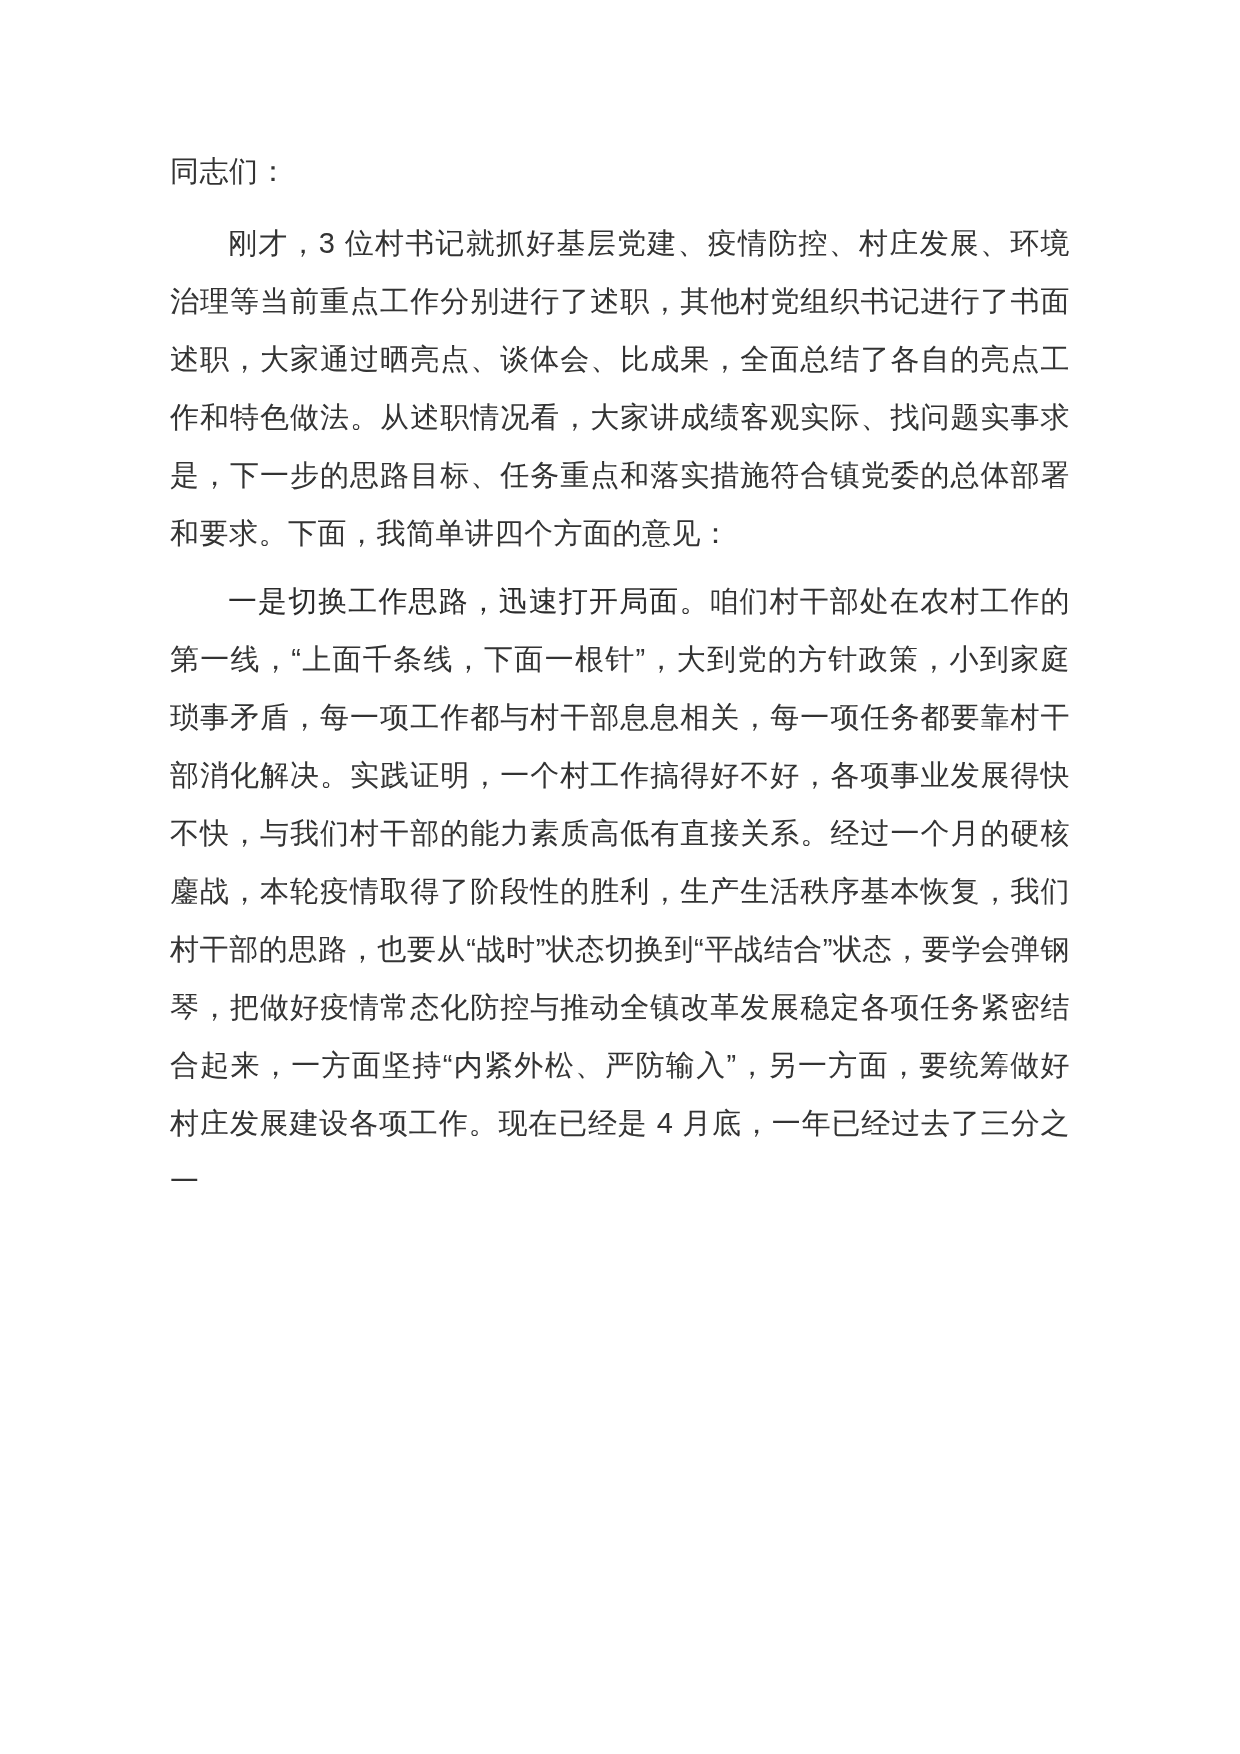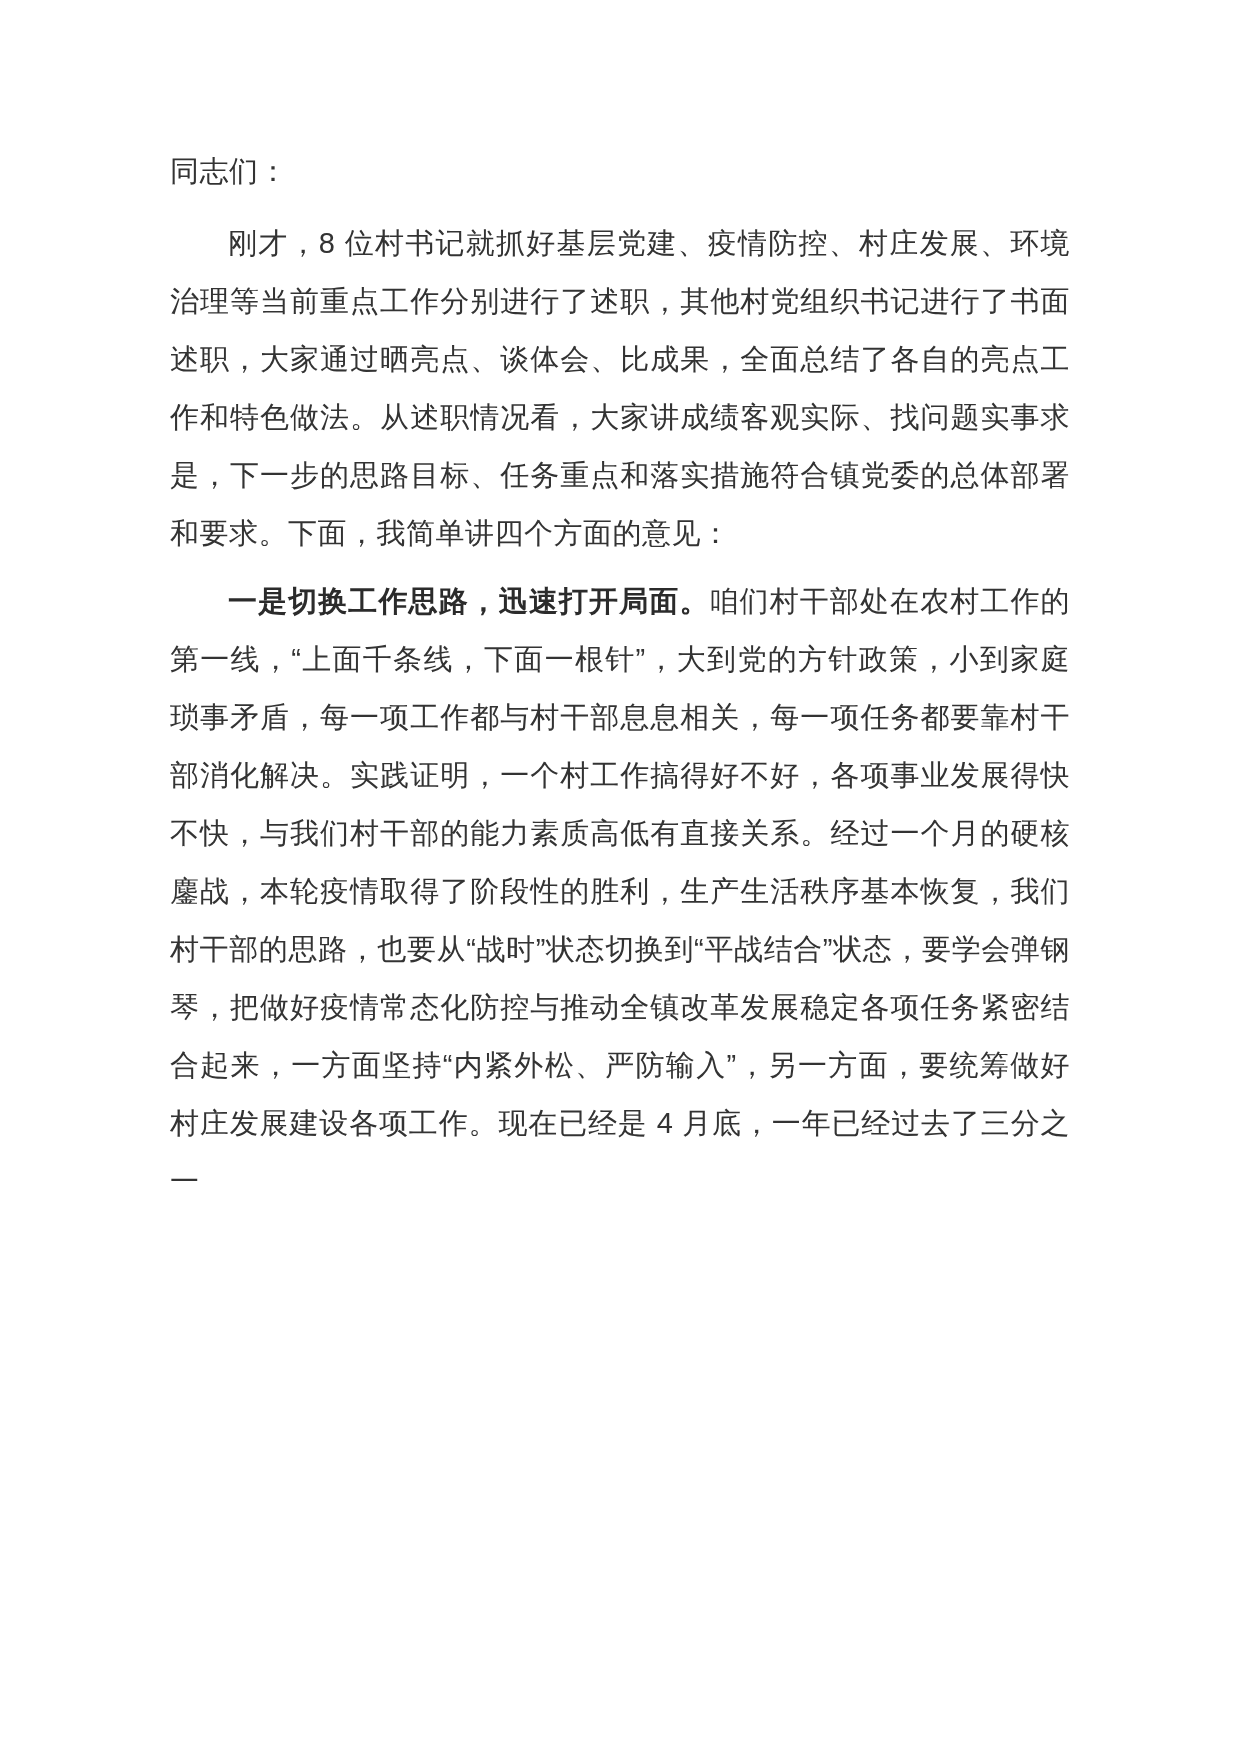--- a/index.html
+++ b/index.html
@@ -26,26 +26,26 @@
     text-align: justify;
     text-indent: 58px;
     letter-spacing: 0.5px;
     word-break: break-all;
   }
   .doc p.salutation {
     text-indent: 0;
     margin-bottom: 14px;
   }
   .doc .lead {
-    font-weight: bold;
+    font-weight: normal;
     color: #2b2b2b;
   }
 </style>
 </head>
 <body>
 
 <div class="page">
   <div class="doc" id="doc">
       <p class="salutation">同志们：</p>
-      <p>刚才，8 位村书记就抓好基层党建、疫情防控、村庄发展、环境治理等当前重点工作分别进行了述职，其他村党组织书记进行了书面述职，大家通过晒亮点、谈体会、比成果，全面总结了各自的亮点工作和特色做法。从述职情况看，大家讲成绩客观实际、找问题实事求是，下一步的思路目标、任务重点和落实措施符合镇党委的总体部署和要求。下面，我简单讲四个方面的意见：</p>
+      <p>刚才，3 位村书记就抓好基层党建、疫情防控、村庄发展、环境治理等当前重点工作分别进行了述职，其他村党组织书记进行了书面述职，大家通过晒亮点、谈体会、比成果，全面总结了各自的亮点工作和特色做法。从述职情况看，大家讲成绩客观实际、找问题实事求是，下一步的思路目标、任务重点和落实措施符合镇党委的总体部署和要求。下面，我简单讲四个方面的意见：</p>
       <p><span class="lead">一是切换工作思路，迅速打开局面。</span>咱们村干部处在农村工作的第一线，“上面千条线，下面一根针”，大到党的方针政策，小到家庭琐事矛盾，每一项工作都与村干部息息相关，每一项任务都要靠村干部消化解决。实践证明，一个村工作搞得好不好，各项事业发展得快不快，与我们村干部的能力素质高低有直接关系。经过一个月的硬核鏖战，本轮疫情取得了阶段性的胜利，生产生活秩序基本恢复，我们村干部的思路，也要从“战时”状态切换到“平战结合”状态，要学会弹钢琴，把做好疫情常态化防控与推动全镇改革发展稳定各项任务紧密结合起来，一方面坚持“内紧外松、严防输入”，另一方面，要统筹做好村庄发展建设各项工作。现在已经是 4 月底，一年已经过去了三分之一</p>
     </div>
 </div>
 
 </body></html>

